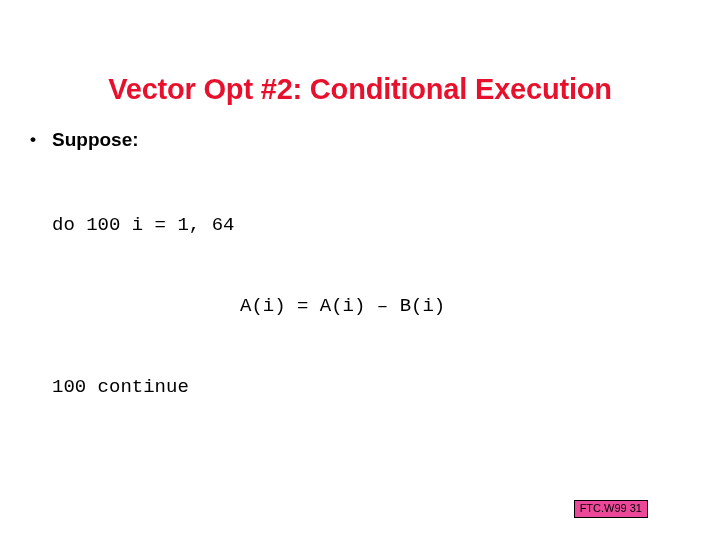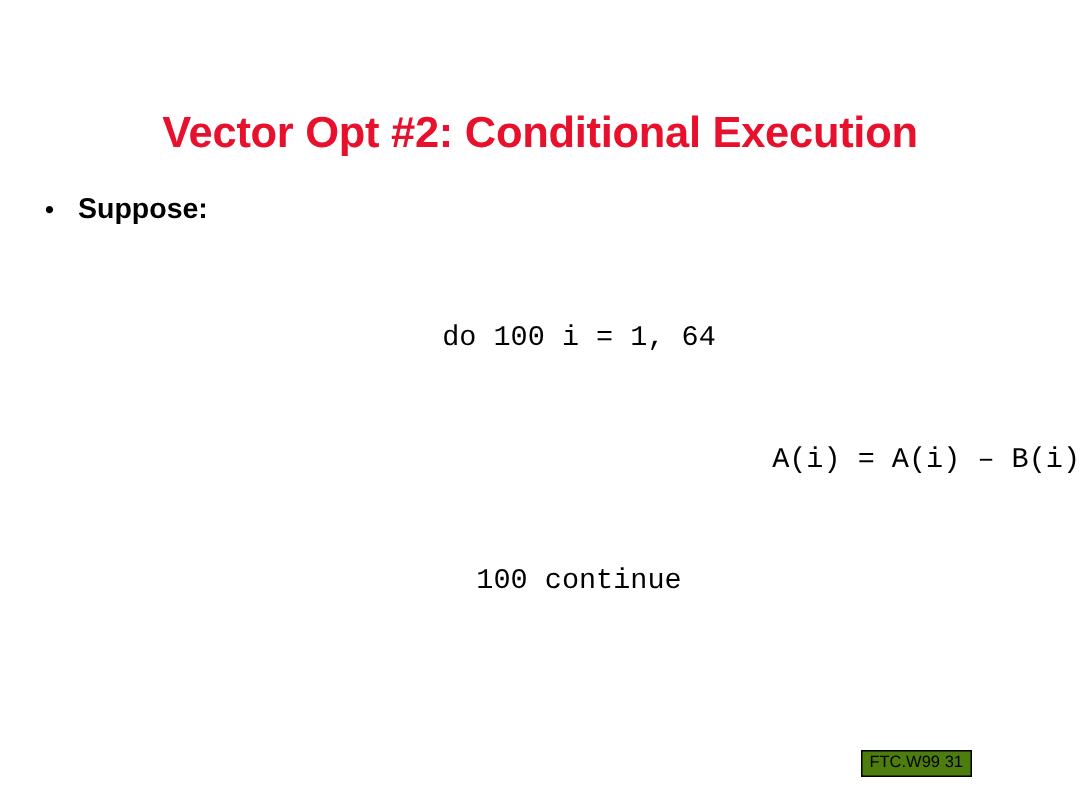--- a/index.html
+++ b/index.html
@@ -66,35 +66,35 @@
   
   .code-block {
     margin-top: 6px;
     font-family: "Liberation Mono", monospace;
     font-size: 19px;
     line-height: 27px;
     color: #000000;
     white-space: pre;
   }
   .code-line { white-space: pre; }
-  .code-line.ind0 { padding-left: 52px; text-align: center; }
+  .code-line.ind0 { padding-left: 52px; }
   .code-line.ind2 { padding-left: 170px; }
-  .code-line.ind3 { padding-left: 240px; text-align: right; }
+  .code-line.ind3 { padding-left: 240px; }
   
   .footer-badge {
     position: absolute;
     right: 12px;
     bottom: 22px;
     border: 1px solid #000000;
     padding: 1px 5px 2px 5px;
     font-family: "Liberation Sans", sans-serif;
     font-size: 11px;
     line-height: 13px;
     color: #000000;
-    background: #4d7c0f;
+    background: #ec4899;
     white-space: nowrap;
   }
 </style>
 </head>
 <body>
 
 <div class="slide">
 
   <div class="slide-title">Vector Opt #2: Conditional Execution</div>
 

